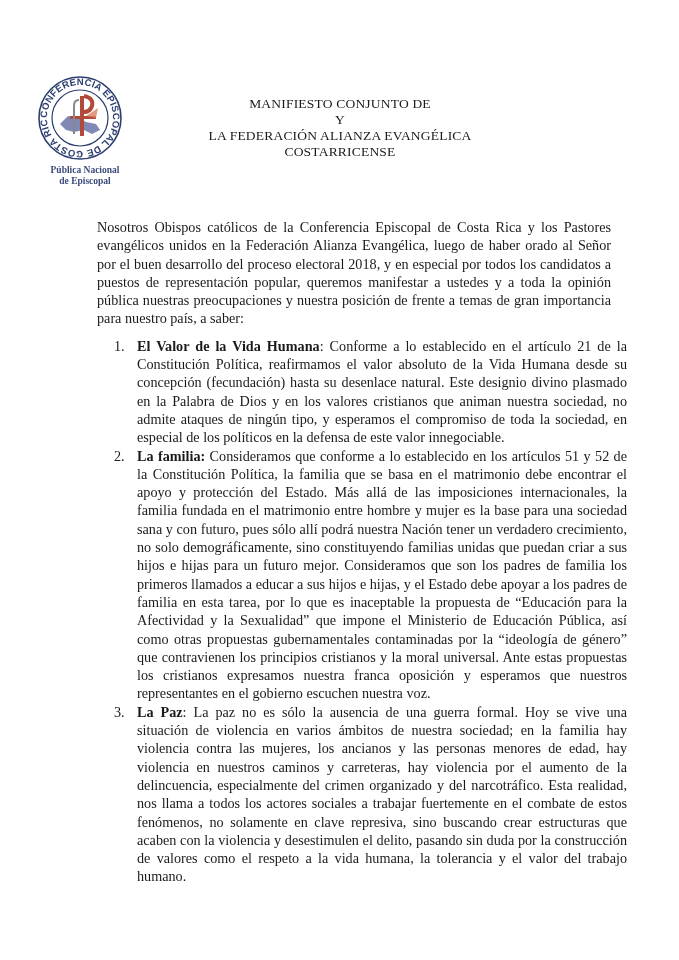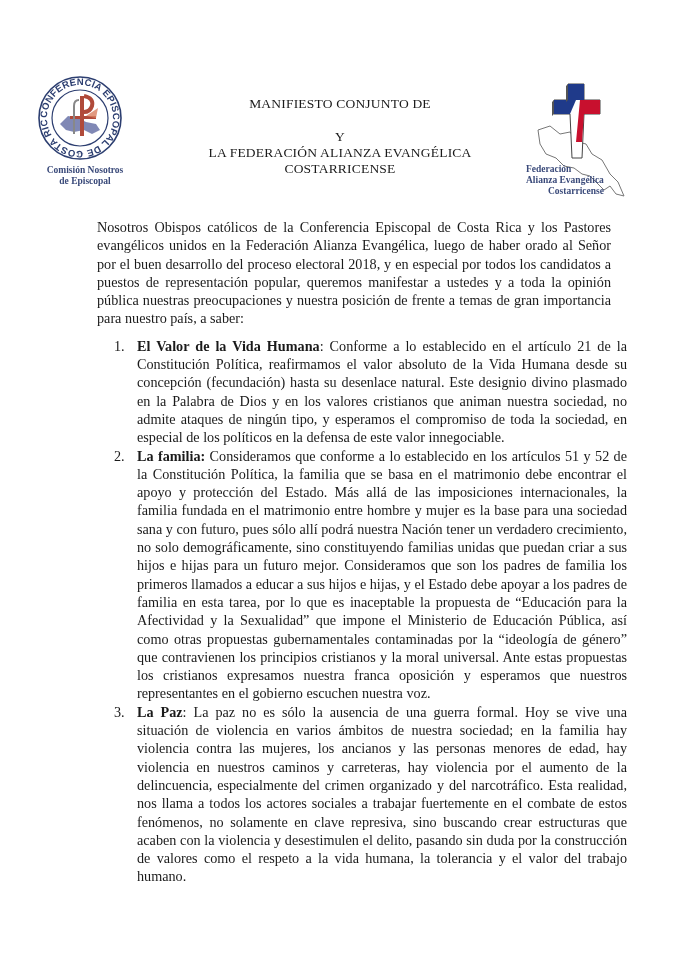--- a/index.html
+++ b/index.html
@@ -16,21 +16,21 @@
   
   .logo-right { position: absolute; left: 520px; top: 82px; width: 120px; height: 130px; }
   .logo-right svg { position: absolute; left: 0; top: 0; }
   .logo-right .caption { position: absolute; left: 6px; top: 82px; width: 110px;
       font-weight: bold; font-size: 9.5px; line-height: 11px; color: #3a4a7a; }
   .logo-right .caption div:nth-child(3) { padding-left: 22px; }
 
   
   .heading { position: absolute; left: 170px; top: 96px; width: 340px; text-align: center;
       font-size: 13.5px; line-height: 16px; letter-spacing: 0.2px; }
-  .heading .l1 { margin-bottom: 17px; }
+  .heading .l1 { }
 
   
   .body { position: absolute; left: 97px; top: 218px; width: 530px; font-size: 14.2px;
       line-height: 18.3px; text-align: justify; }
   .intro { margin: 0 16px 9px 0; }
   ol { margin: 0; padding: 0; list-style: none; }
   ol li { position: relative; padding-left: 40px; }
   ol li .num { position: absolute; left: 17px; top: 0; }
   ol li b { font-weight: bold; }
 </style>
@@ -51,50 +51,32 @@
       </text>
       <path d="M26 52 L34 44 L44 46 L52 50 L62 52 L66 58 L58 62 L50 58 L40 60 L32 58 Z" fill="#6a73a8" opacity="0.85"></path>
       <rect x="46" y="24" width="4" height="40" fill="#b04a3a"></rect>
       <path d="M50 24 Q60 26 58 34 Q56 40 50 40" fill="none" stroke="#b04a3a" stroke-width="4"></path>
       <rect x="36" y="44" width="26" height="3" fill="#b04a3a"></rect>
       <path d="M40 62 L40 34 Q40 28 45 28" fill="none" stroke="#888" stroke-width="2"></path>
       <path d="M52 44 L64 36 L62 46 Z" fill="#d98060" opacity="0.8"></path>
       <text x="46" y="84" text-anchor="middle" font-size="7" fill="#2c3e70">††</text>
     </svg>
     <div class="caption">
-      <div>Comisión Nosotros</div>
+      <div>Pública Nacional</div>
       <div>de Episcopal</div>
     </div>
   </div>
 
   <div class="heading">
     <div class="l1">MANIFIESTO CONJUNTO DE</div>
     <div>Y</div>
     <div>LA FEDERACIÓN ALIANZA EVANGÉLICA</div>
     <div>COSTARRICENSE</div>
   </div>
 
-  <div class="logo-right">
-    <svg width="115" height="125" viewBox="0 0 115 125">
-      <path d="M18 48 L30 44 L40 52 L50 50 L58 60 L66 62 L72 72 L82 78 L90 92 L98 100 L104 114 L96 112 L90 104 L84 108 L76 100 L70 94 L62 92 L54 86 L44 84 L36 76 L26 72 L20 62 Z" fill="none" stroke="#777" stroke-width="1"></path>
-      <g>
-        <path d="M48 2 L64 2 L64 18 L80 18 L80 32 L64 32 L62 76 L52 76 L50 32 L34 32 L34 18 L48 18 Z" fill="#ffffff" stroke="#444" stroke-width="1"></path>
-        <path d="M48 2 L64 2 L64 18 L48 18 Z" fill="#1f3a8a"></path>
-        <path d="M34 18 L56 18 L50 32 L34 32 Z" fill="#1f3a8a"></path>
-        <path d="M60 18 L80 18 L80 32 L64 32 L62 60 L56 60 Z" fill="#c8102e"></path>
-        <path d="M32 20 L34 18 L34 32 L32 34 Z" fill="#555"></path>
-        <path d="M46 4 L48 2 L48 18 L46 20 Z" fill="#555"></path>
-      </g>
-    </svg>
-    <div class="caption">
-      <div>Federación</div>
-      <div>Alianza Evangélica</div>
-      <div>Costarricense</div>
-    </div>
-  </div>
 
   <div class="body">
     <p class="intro">Nosotros Obispos católicos de la Conferencia Episcopal de Costa Rica y los Pastores evangélicos unidos en la Federación Alianza Evangélica, luego de haber orado al Señor por el buen desarrollo del proceso electoral 2018, y en especial por todos los candidatos a puestos de representación popular, queremos manifestar a ustedes y a toda la opinión pública nuestras preocupaciones y nuestra posición de frente a temas de gran importancia para nuestro país, a saber:</p>
     <ol>
       <li>
         <span class="num">1.</span>
         <b>El Valor de la Vida Humana</b><span>: </span><span>Conforme a lo establecido en el artículo 21 de la Constitución Política, reafirmamos el valor absoluto de la Vida Humana desde su concepción (fecundación) hasta su desenlace natural. Este designio divino plasmado en la Palabra de Dios y en los valores cristianos que animan nuestra sociedad, no admite ataques de ningún tipo, y esperamos el compromiso de toda la sociedad, en especial de los políticos en la defensa de este valor innegociable.</span>
       </li>
       <li>
         <span class="num">2.</span>

